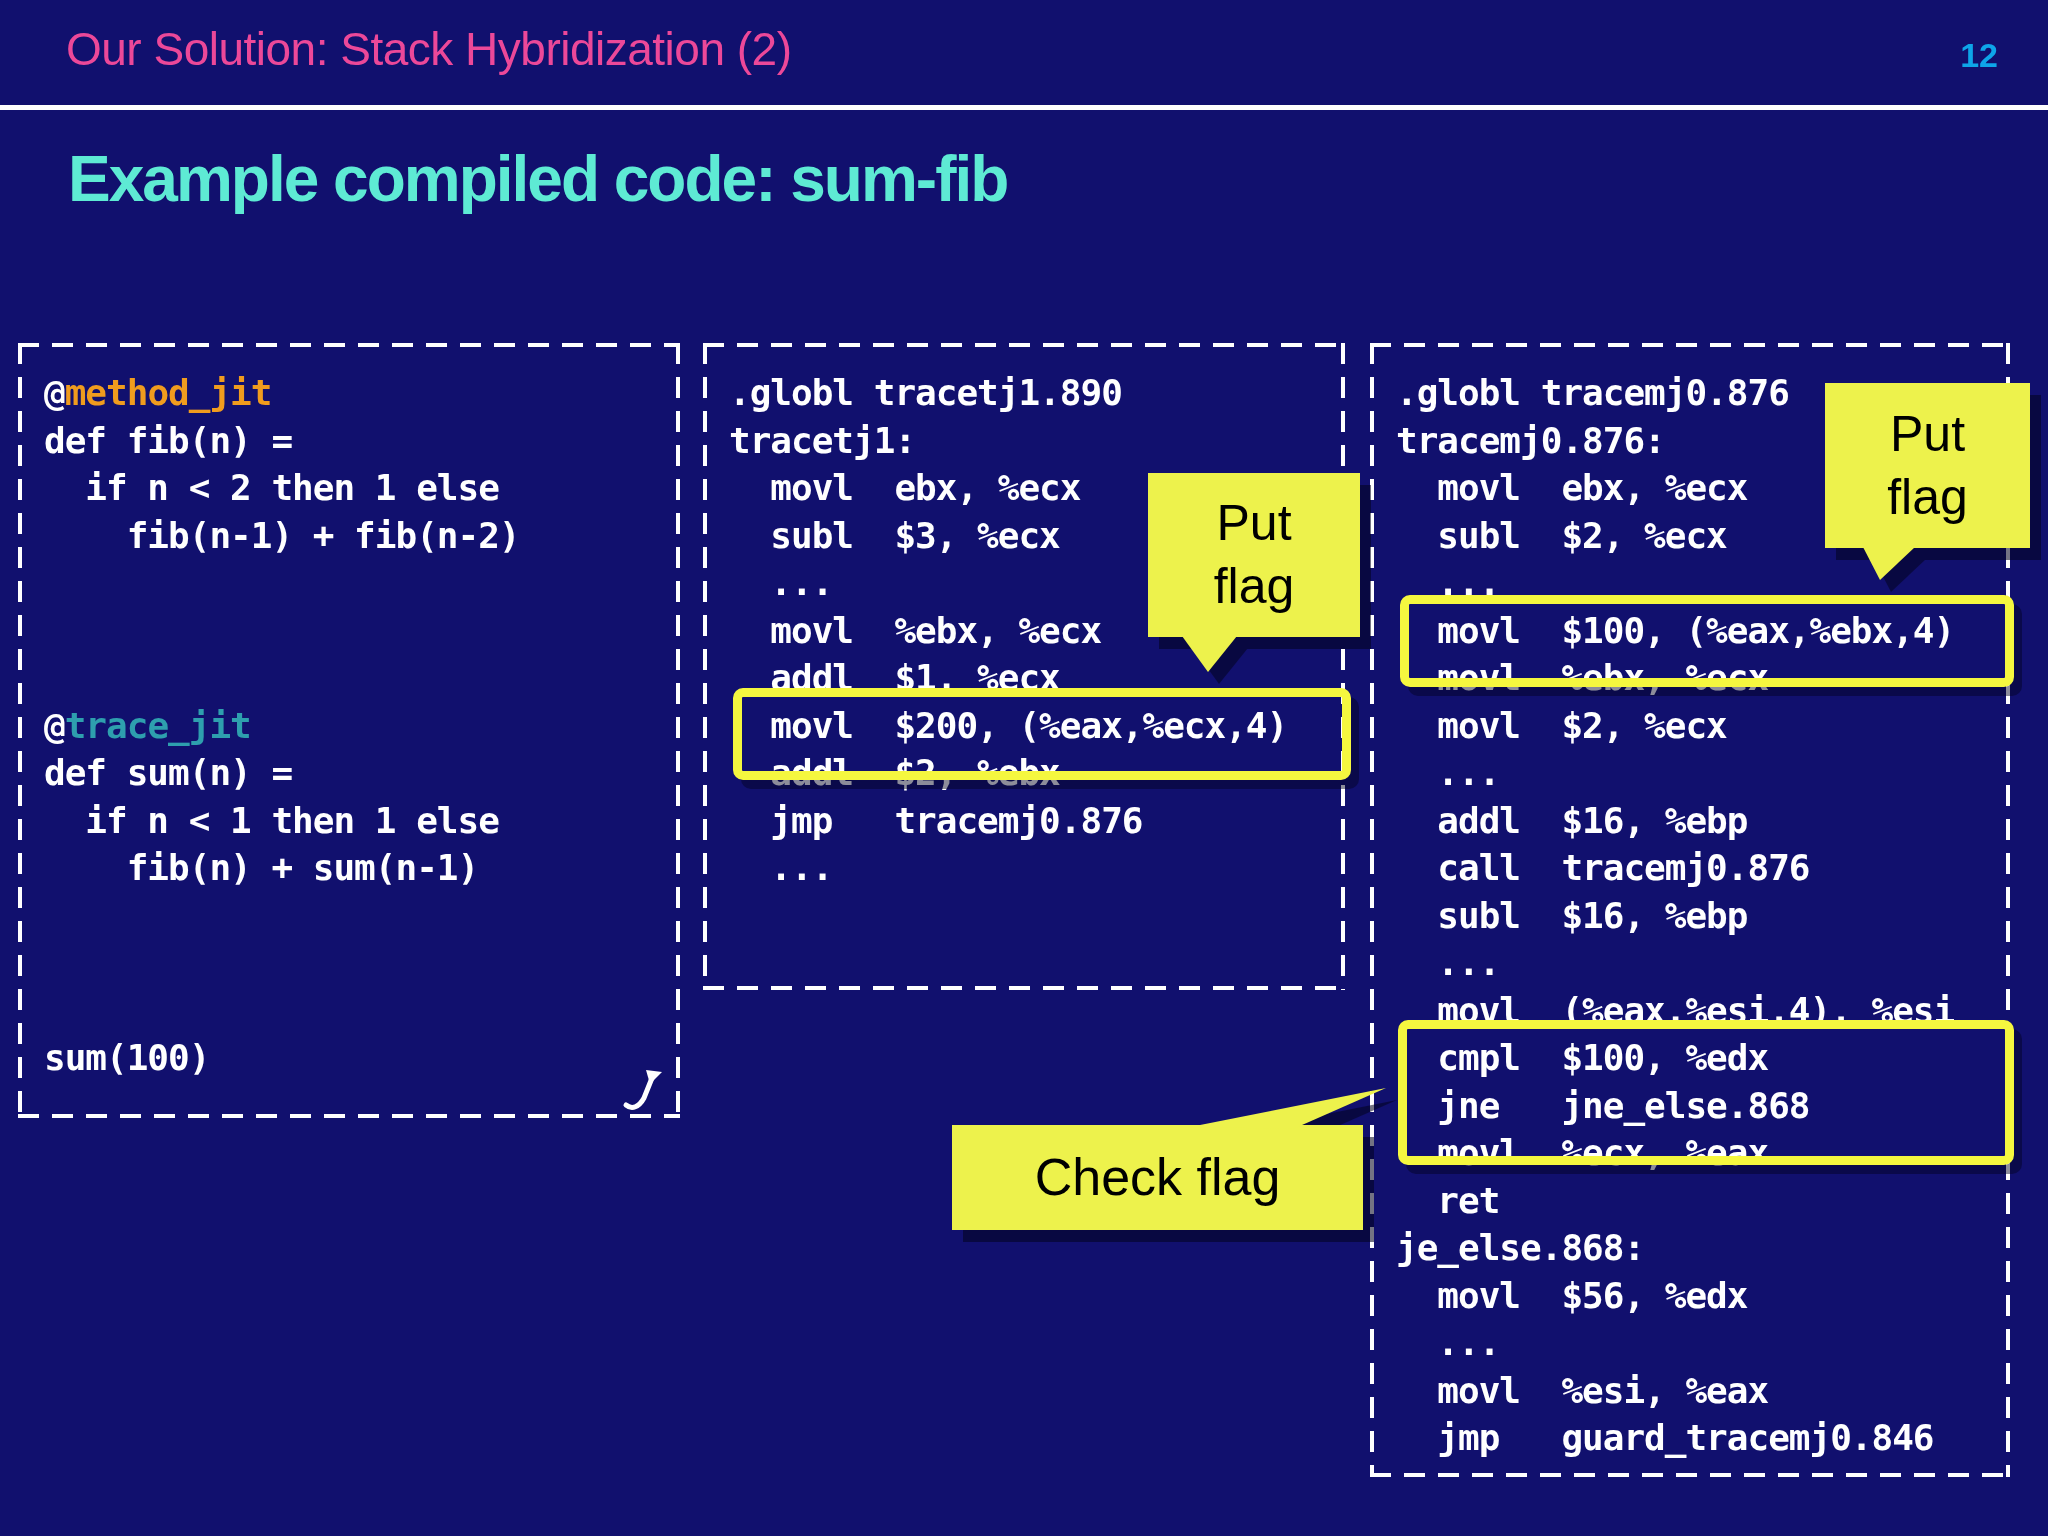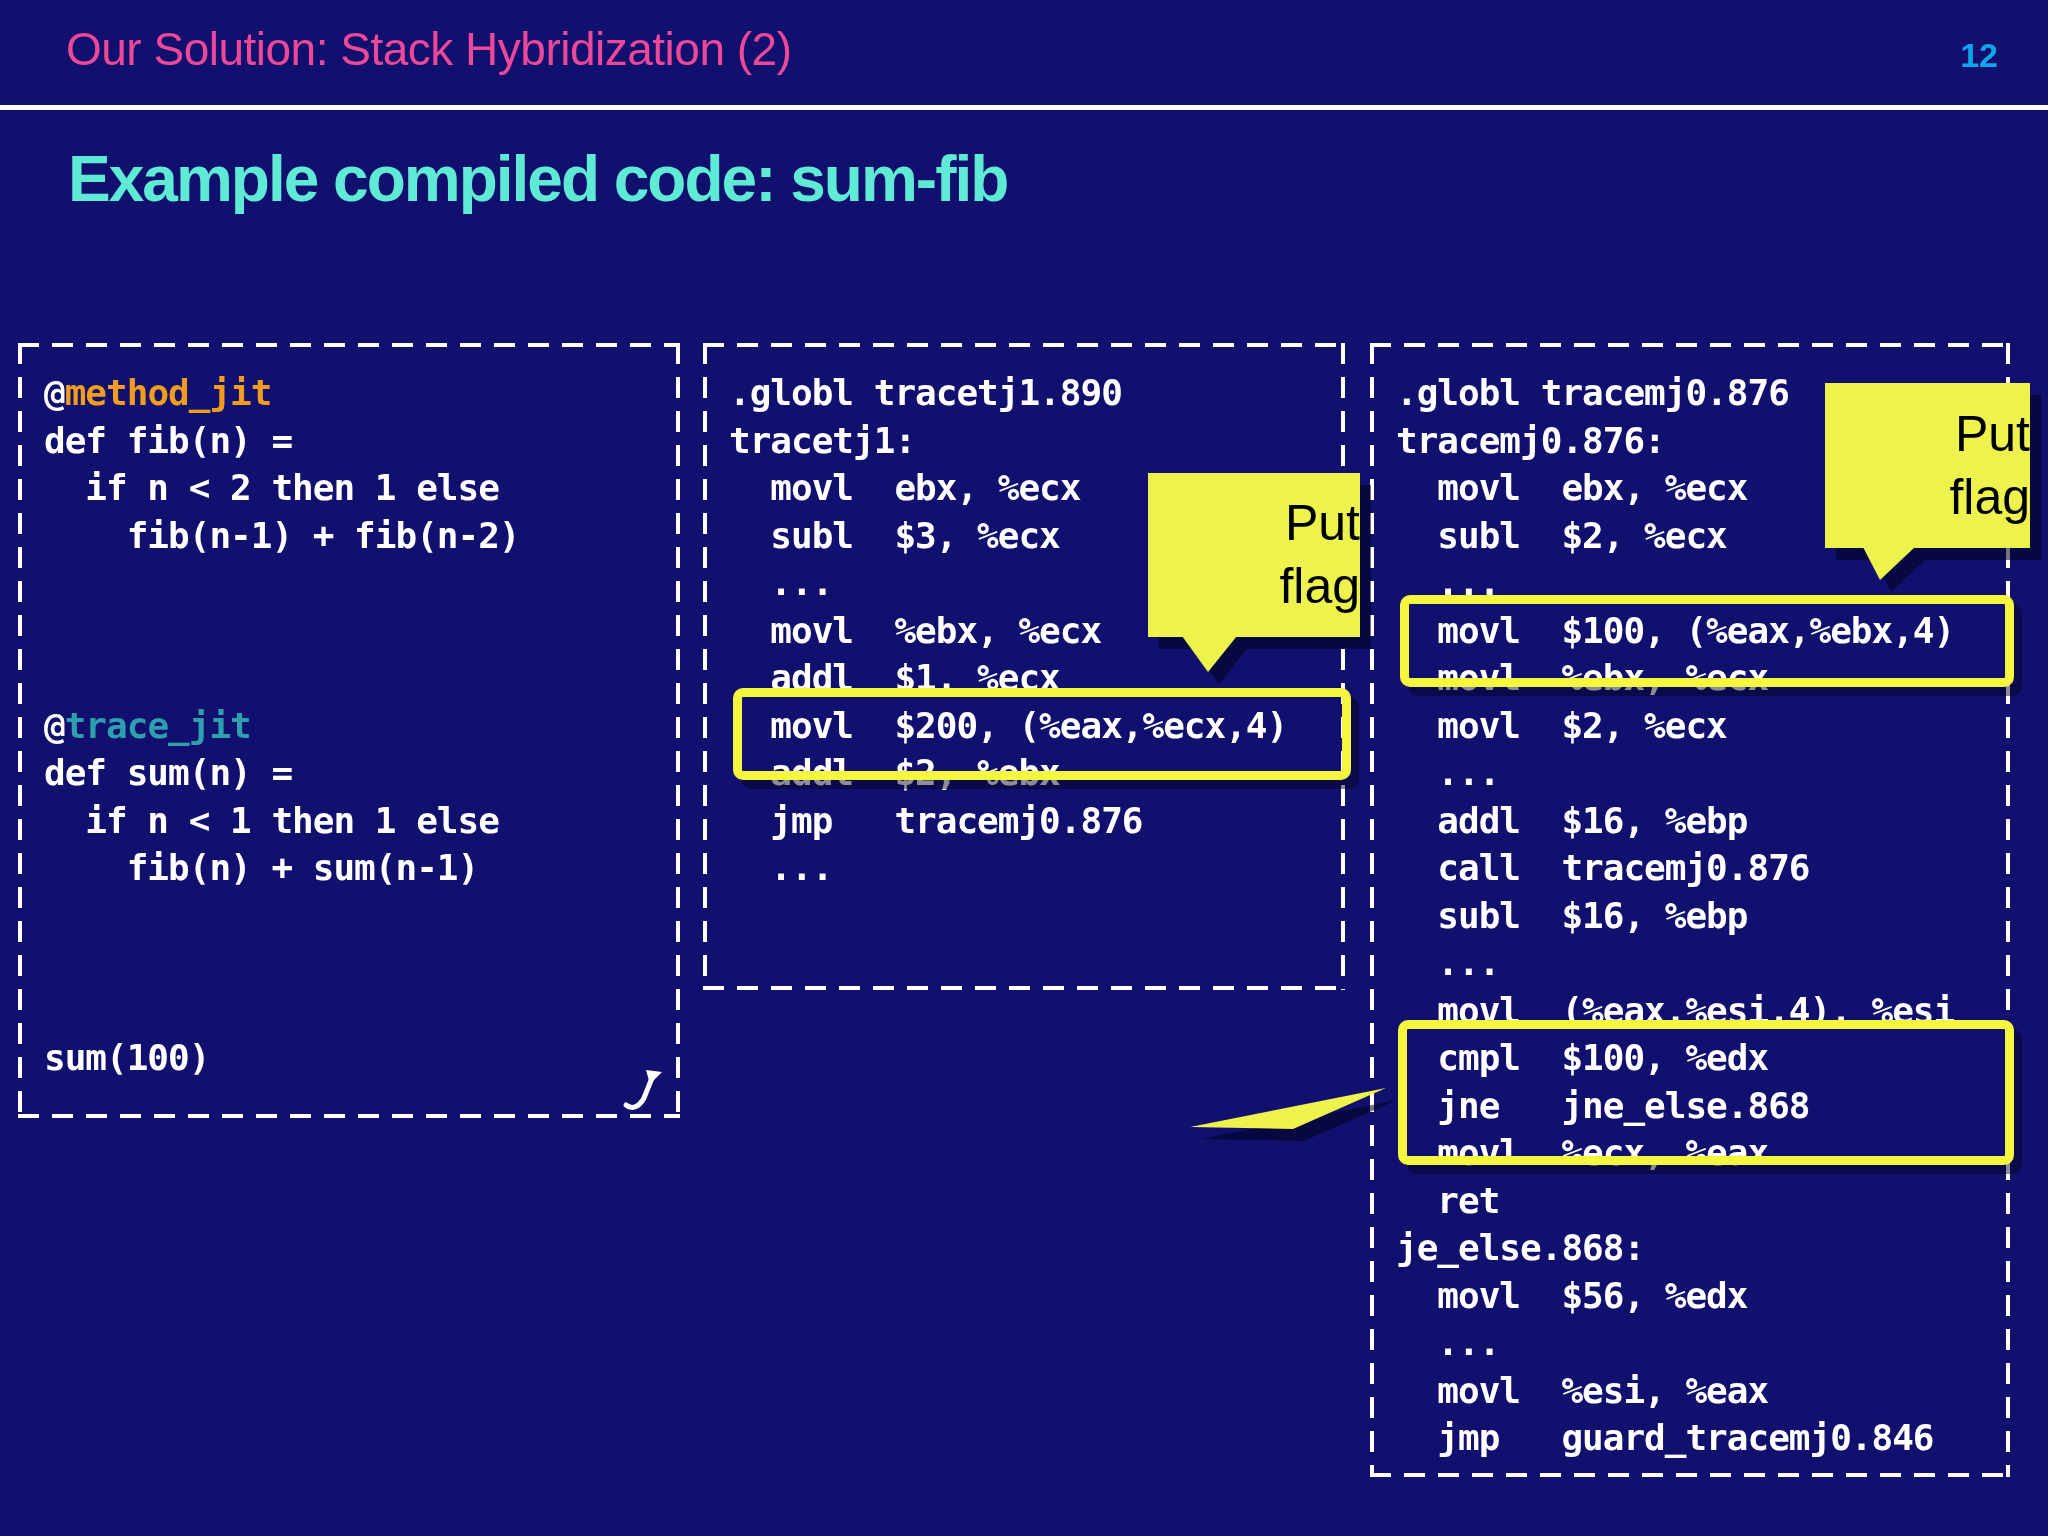--- a/index.html
+++ b/index.html
@@ -38,21 +38,21 @@
   .code-line{height:47.5px;line-height:47.5px;}
   
   .hl{position:absolute;border:9px solid #f5f73f;border-radius:10px;
       box-shadow:8px 9px 0 rgba(2,2,30,0.45);z-index:4;}
   .hl-1{left:733px;top:688px;width:600px;height:74px;}
   .hl-2{left:1400px;top:595px;width:596px;height:74px;}
   .hl-3{left:1398px;top:1020px;width:598px;height:127px;}
   
   .callout{position:absolute;z-index:6;filter:drop-shadow(11px 12px 0 rgba(2,2,30,0.55));}
   .bubble{position:absolute;background:#edf24c;display:flex;flex-direction:column;
-          align-items:flex-end;justify-content:center;color:#000000;
+          align-items:center;justify-content:center;color:#000000;
           font-size:50px;line-height:1.26;}
   .tail{position:absolute;display:block;}
   .callout-put1{left:1148px;top:473px;width:212px;height:205px;}
   .callout-put1 .bubble{left:0;top:0;width:212px;height:164px;}
   .callout-put1 .tail{left:0;top:163px;}
   .callout-put2{left:1825px;top:383px;width:205px;height:200px;}
   .callout-put2 .bubble{left:0;top:0;width:205px;height:165px;}
   .callout-put2 .tail{left:0;top:164px;}
   .callout-check{left:952px;top:1086px;width:438px;height:146px;}
   .callout-check .bubble{left:0;top:39px;width:411px;height:105px;font-size:52px;}
@@ -106,18 +106,21 @@
     <div class="bubble">
       <div>Put</div>
       <div>flag</div>
     </div>
     <svg class="tail" width="205" height="35" viewBox="0 0 205 35">
       <polygon points="38,0 90,0 55,33" fill="#edf24c"></polygon>
     </svg>
   </div>
 
   <div class="callout callout-check">
+    <div class="bubble">
+      <div>Check flag</div>
+    </div>
     <svg class="tail" width="438" height="44" viewBox="0 0 438 44">
       <polygon points="238,41 434,2 341,43" fill="#edf24c"></polygon>
     </svg>
   </div>
 
 </div>
 
 </body></html>

